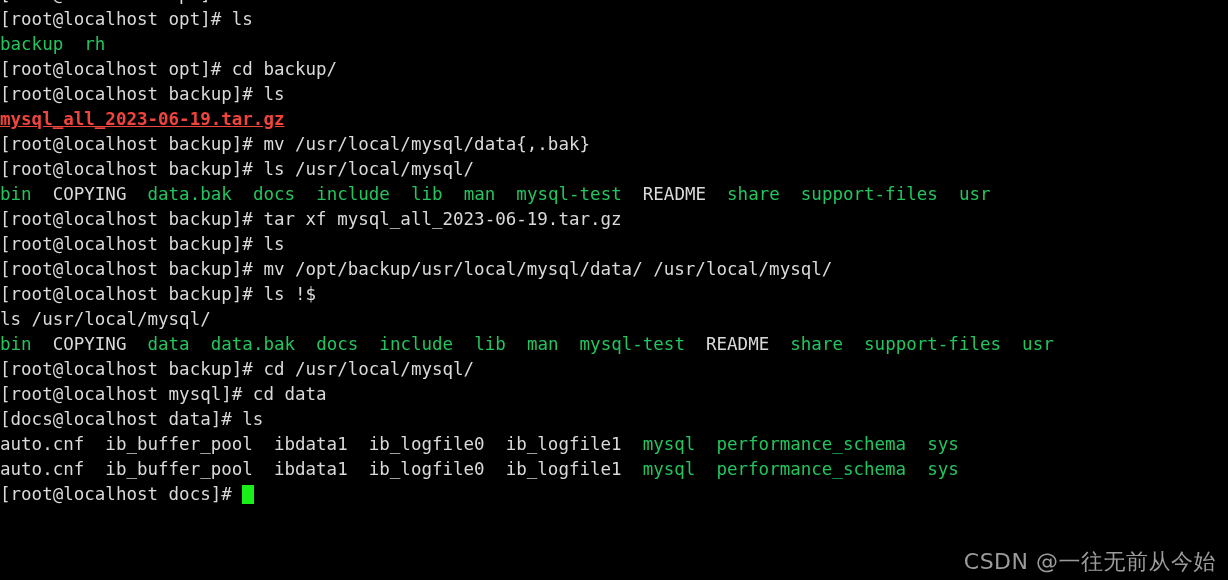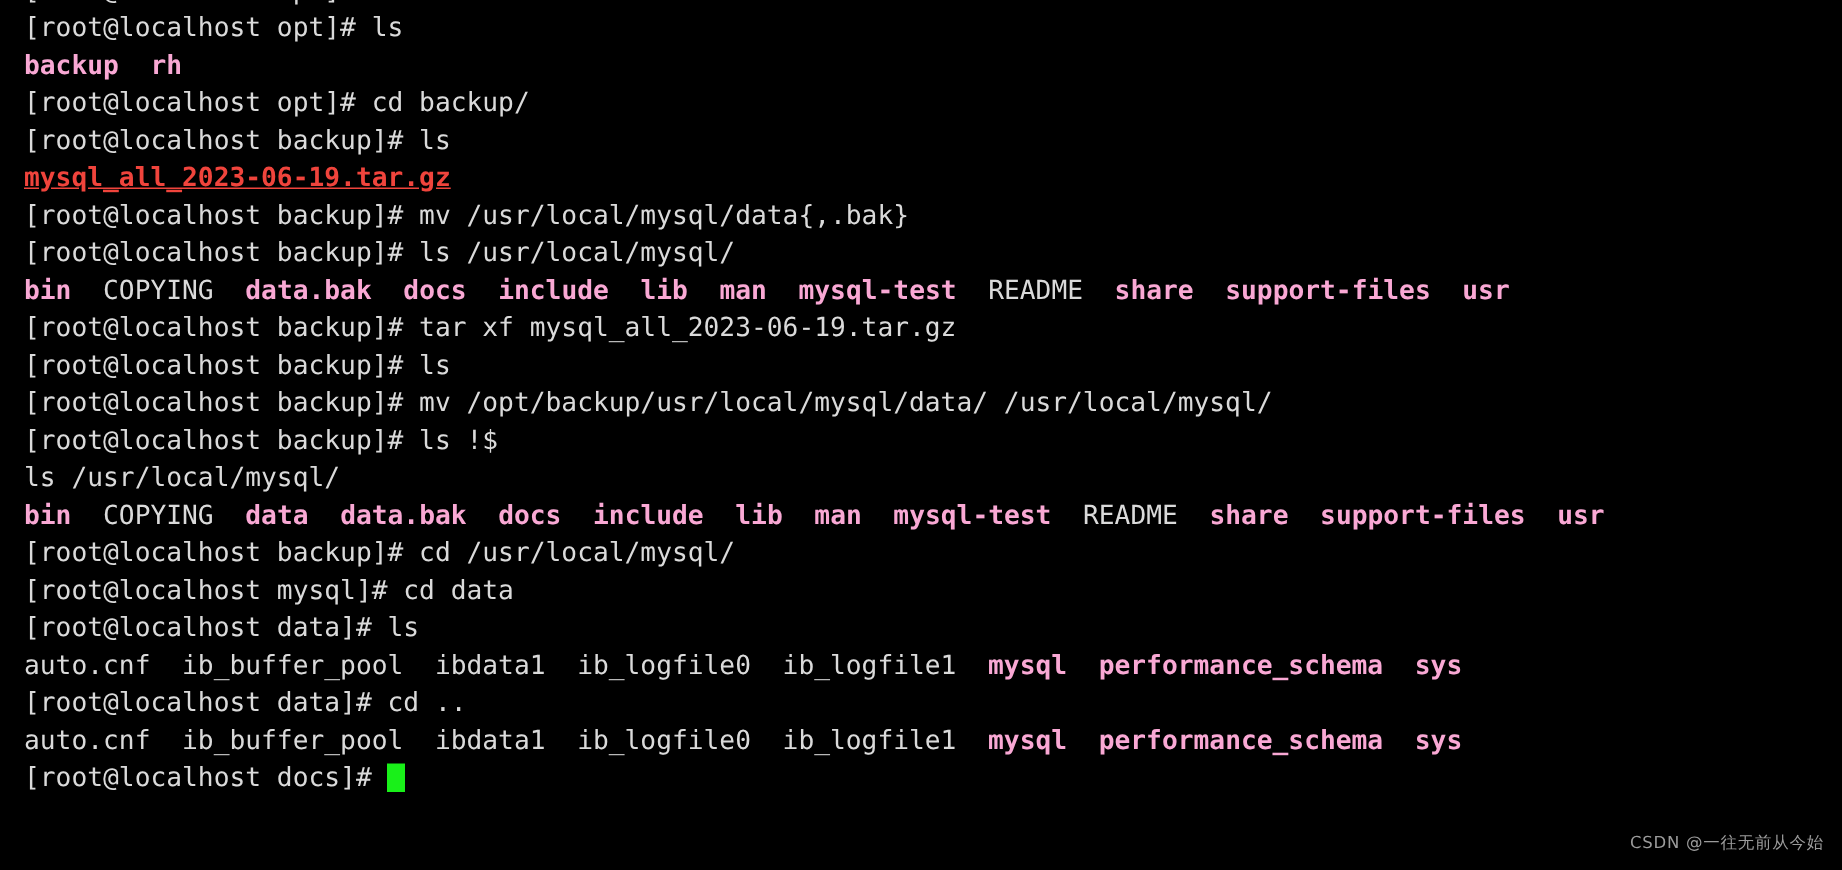--- a/index.html
+++ b/index.html
@@ -23,40 +23,39 @@
     left: 0;
     top: -18px;
     width: 1228px;
     padding: 0;
   }
   .line {
     white-space: pre;
     height: 25px;
     line-height: 25px;
     color: #d8d8d8;
-    margin-left: 16px;
   }
   .seg { white-space: pre; }
   .c-white  { color: #dadada; }
-  .c-blue   { color: #f9a8d4; font-weight: bold; }
+  .c-blue   { color: #22c55e; font-weight: normal; }
   .c-red    { color: #f0443c; font-weight: bold; text-decoration: underline; }
   .cursor {
     display: inline-block;
     width: 12px;
     height: 19px;
     background: #19f019;
     vertical-align: -4px;
   }
   #watermark {
     position: absolute;
     right: 12px;
     bottom: 6px;
     color: #9b9b9b;
     font-family: "DejaVu Sans", "Liberation Sans", sans-serif;
-    font-size: 11px;
+    font-size: 22px;
     letter-spacing: 0.5px;
     pointer-events: none;
     margin-left: 48px;
   }
 </style>
 </head>
 <body>
 
 <div id="terminal">
   <div id="screen">
@@ -70,20 +69,19 @@
       <div class="line"><span class="seg c-white">[root@localhost backup]# ls /usr/local/mysql/</span></div>
       <div class="line"><span class="seg c-blue">bin</span><span class="seg c-white">  COPYING  </span><span class="seg c-blue">data.bak</span><span class="seg c-white">  </span><span class="seg c-blue">docs</span><span class="seg c-white">  </span><span class="seg c-blue">include</span><span class="seg c-white">  </span><span class="seg c-blue">lib</span><span class="seg c-white">  </span><span class="seg c-blue">man</span><span class="seg c-white">  </span><span class="seg c-blue">mysql-test</span><span class="seg c-white">  README  </span><span class="seg c-blue">share</span><span class="seg c-white">  </span><span class="seg c-blue">support-files</span><span class="seg c-white">  </span><span class="seg c-blue">usr</span></div>
       <div class="line"><span class="seg c-white">[root@localhost backup]# tar xf mysql_all_2023-06-19.tar.gz</span></div>
       <div class="line"><span class="seg c-white">[root@localhost backup]# ls</span></div>
       <div class="line"><span class="seg c-white">[root@localhost backup]# mv /opt/backup/usr/local/mysql/data/ /usr/local/mysql/</span></div>
       <div class="line"><span class="seg c-white">[root@localhost backup]# ls !$</span></div>
       <div class="line"><span class="seg c-white">ls /usr/local/mysql/</span></div>
       <div class="line"><span class="seg c-blue">bin</span><span class="seg c-white">  COPYING  </span><span class="seg c-blue">data</span><span class="seg c-white">  </span><span class="seg c-blue">data.bak</span><span class="seg c-white">  </span><span class="seg c-blue">docs</span><span class="seg c-white">  </span><span class="seg c-blue">include</span><span class="seg c-white">  </span><span class="seg c-blue">lib</span><span class="seg c-white">  </span><span class="seg c-blue">man</span><span class="seg c-white">  </span><span class="seg c-blue">mysql-test</span><span class="seg c-white">  README  </span><span class="seg c-blue">share</span><span class="seg c-white">  </span><span class="seg c-blue">support-files</span><span class="seg c-white">  </span><span class="seg c-blue">usr</span></div>
       <div class="line"><span class="seg c-white">[root@localhost backup]# cd /usr/local/mysql/</span></div>
       <div class="line"><span class="seg c-white">[root@localhost mysql]# cd data</span></div>
-      <div class="line"><span class="seg c-white">[root@localhost data]# ls</span></div>
+      <div class="line"><span class="seg c-white">[docs@localhost data]# ls</span></div>
       <div class="line"><span class="seg c-white">auto.cnf  ib_buffer_pool  ibdata1  ib_logfile0  ib_logfile1  </span><span class="seg c-blue">mysql</span><span class="seg c-white">  </span><span class="seg c-blue">performance_schema</span><span class="seg c-white">  </span><span class="seg c-blue">sys</span></div>
-      <div class="line"><span class="seg c-white">[root@localhost data]# cd ..</span></div>
       <div class="line"><span class="seg c-white">auto.cnf  ib_buffer_pool  ibdata1  ib_logfile0  ib_logfile1  </span><span class="seg c-blue">mysql</span><span class="seg c-white">  </span><span class="seg c-blue">performance_schema</span><span class="seg c-white">  </span><span class="seg c-blue">sys</span></div>
       <div class="line"><span class="seg c-white">[root@localhost docs]# </span><span class="cursor" style="background: rgb(25, 240, 25);"></span></div>
     </div>
   <div id="watermark">CSDN @一往无前从今始</div>
 </div>
 
 </body></html>

